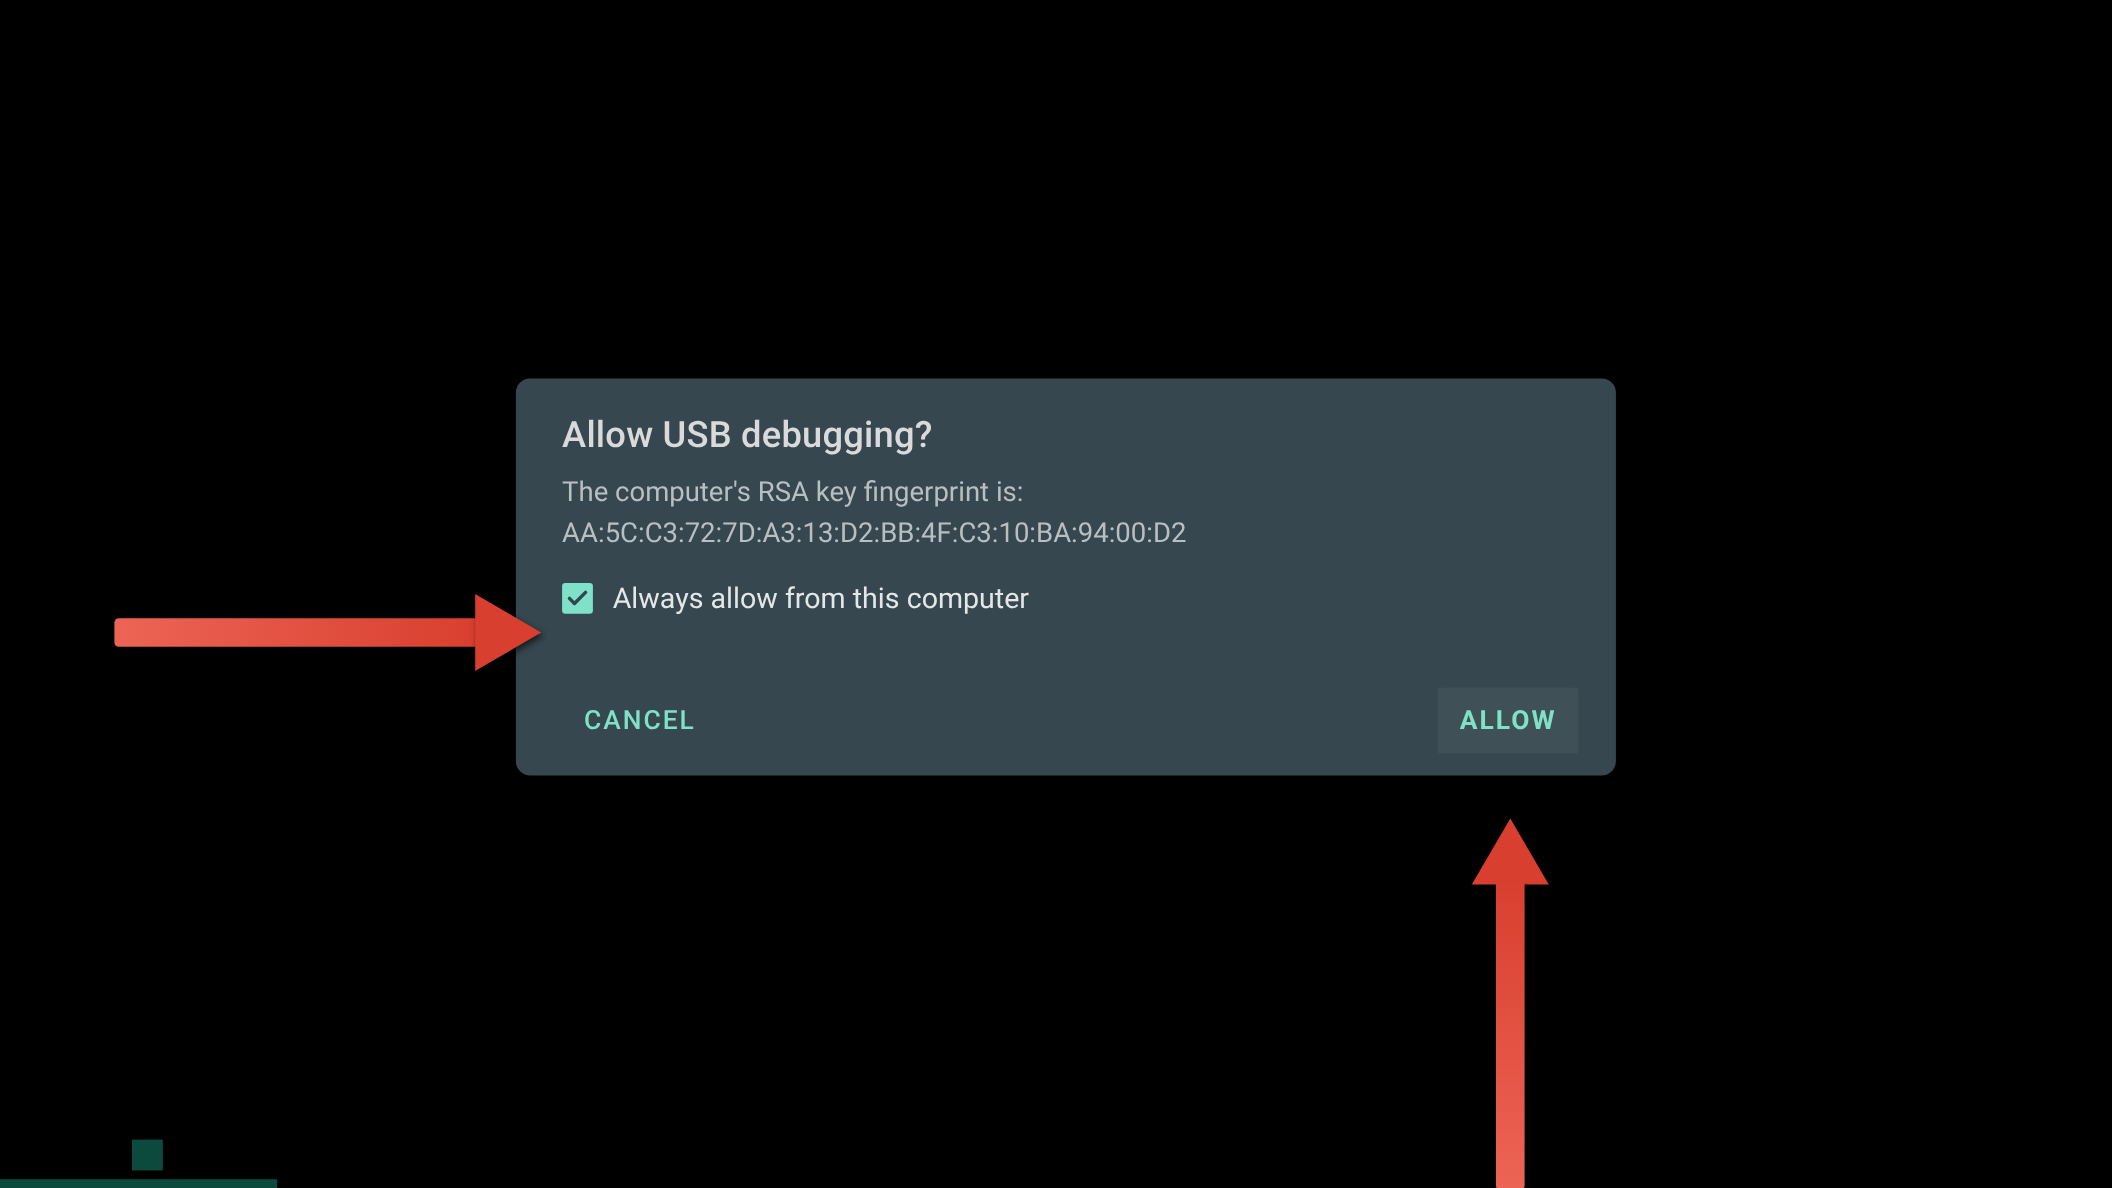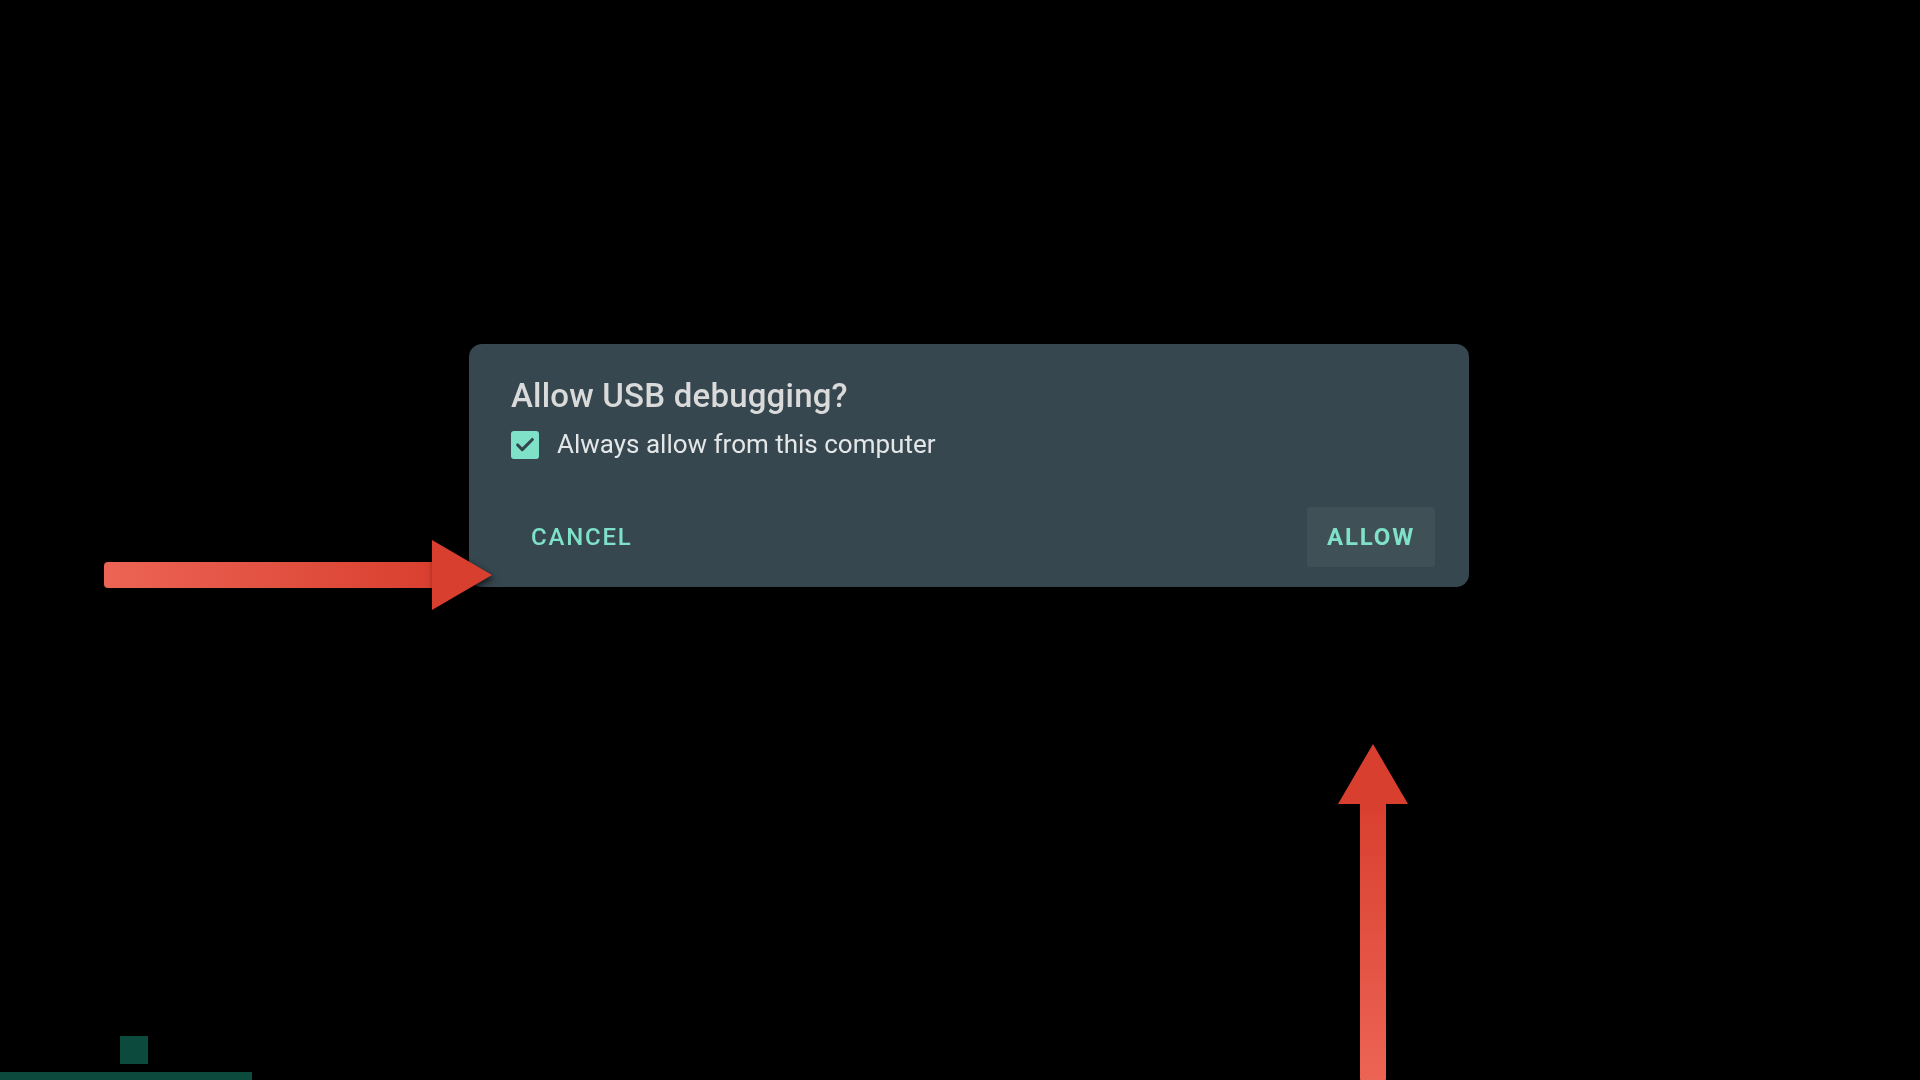--- a/index.html
+++ b/index.html
@@ -26,23 +26,23 @@
       margin-bottom: 14px;
     }
     .dialog-body {
       color: #B8BFC3;
       font-size: 25px;
       line-height: 1.5;
       margin-bottom: 26px;
     }
     .checkbox-row {
       display: flex;
-      align-items: flex-end;
+      align-items: flex-start;
       gap: 18px;
-      margin-bottom: 48px;
+      margin-bottom: 65px;
     }
     .checkbox {
       width: 28px;
       height: 28px;
       background: #7FE1C8;
       border-radius: 3px;
       display: flex;
       align-items: center;
       justify-content: center;
       cursor: pointer;
@@ -146,20 +146,24 @@
       background: #0C4A3E;
     }
   </style>
 </head>
 <body>
 
 <div class="stage">
 
   <div class="dialog">
     <div class="dialog-title">Allow USB debugging?</div>
+    <div class="dialog-body">
+      <span>The computer's RSA key fingerprint is:</span><br>
+      <span>AA:5C:C3:72:7D:A3:13:D2:BB:4F:C3:10:BA:94:00:D2</span>
+    </div>
 
     <div class="checkbox-row">
       <div class="checkbox">
         <svg viewBox="0 0 24 24">
           <path d="M20 6L9 17l-5-5" stroke="#33464E" stroke-width="3.4" fill="none" stroke-linecap="round" stroke-linejoin="round"></path>
         </svg>
       </div>
       <div class="checkbox-label">Always allow from this computer</div>
     </div>
 

